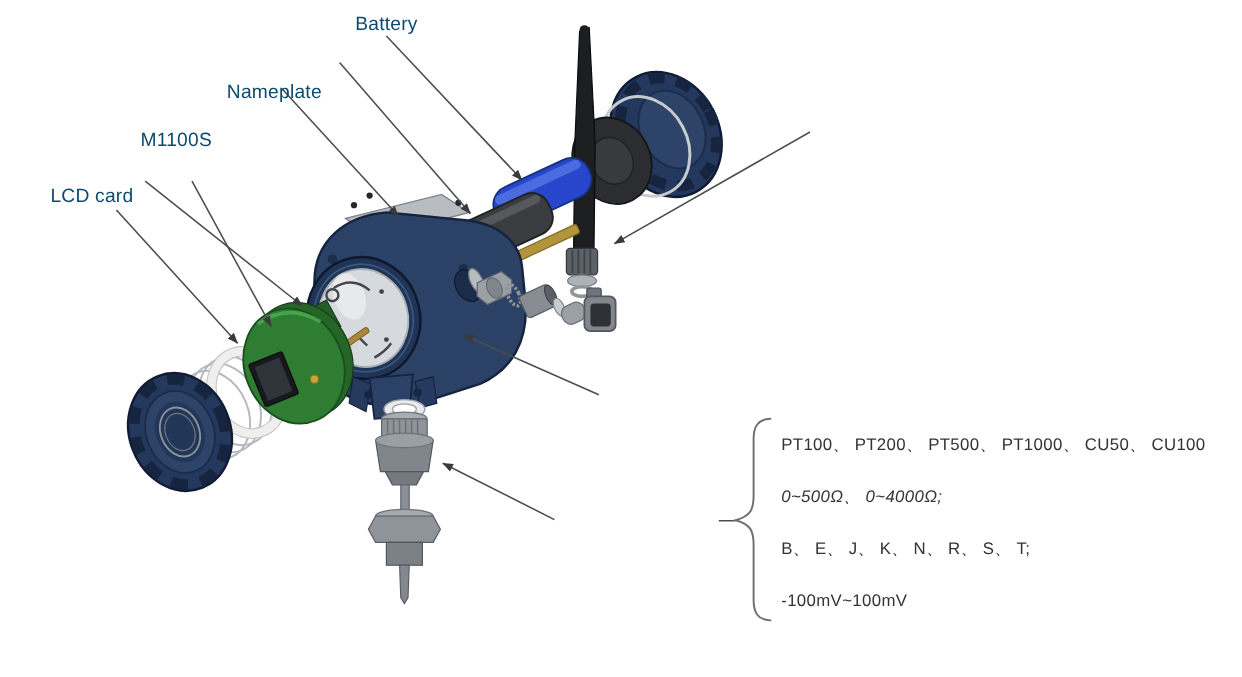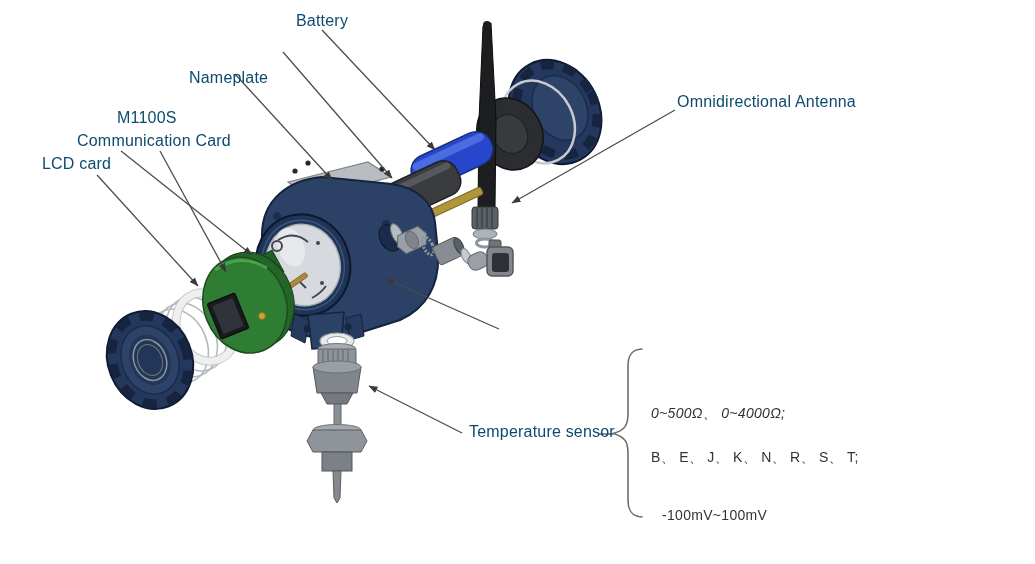--- a/index.html
+++ b/index.html
@@ -195,22 +195,20 @@
       <line x1="462" y1="433" x2="369" y2="386" marker-end="url(#arrow)"></line>
       <line x1="599" y1="434" x2="613" y2="434"></line>
     </g>
 
     <path d="M642,349 C631,349.5 628,356 628,366 L628,413 C628,424 626,430 613,433.5 C626,437 628,443 628,454 L628,500 C628,510 631,516.5 642,517" fill="none" stroke="#6e6e6e" stroke-width="1.6" stroke-linecap="round"></path>
   </svg>
 
   <div class="lbl" style="left:296px;top:12px;">Battery</div>
   <div class="lbl" style="left:189px;top:55px;margin-top:14px;">Nameplate</div>
   <div class="lbl" style="left:117px;top:109px;">M1100S</div>
-  <div class="lbl" style="left:77px;top:132px;">Communication Card</div>
   <div class="lbl" style="left:42px;top:155px;">LCD card</div>
-  <div class="lbl" style="left:677px;top:93px;">Omnidirectional Antenna</div>
-  <div class="lbl" style="left:469px;top:423px;">Temperature sensor</div>
-
+
+  <div class="spec" style="left:651px;top:362px;">PT100、 PT200、 PT500、 PT1000、 CU50、 CU100</div>
   <div class="spec" style="left:651px;top:405px;font-style:italic;">0~500Ω、 0~4000Ω;</div>
   <div class="spec" style="left:651px;top:449px;text-align:right;">B、 E、 J、 K、 N、 R、 S、 T;</div>
-  <div class="spec" style="left:651px;top:507px;margin-left:11px;">-100mV~100mV</div>
+  <div class="spec" style="left:651px;top:492px;">-100mV~100mV</div>
 
 </div>
 
 </body></html>

